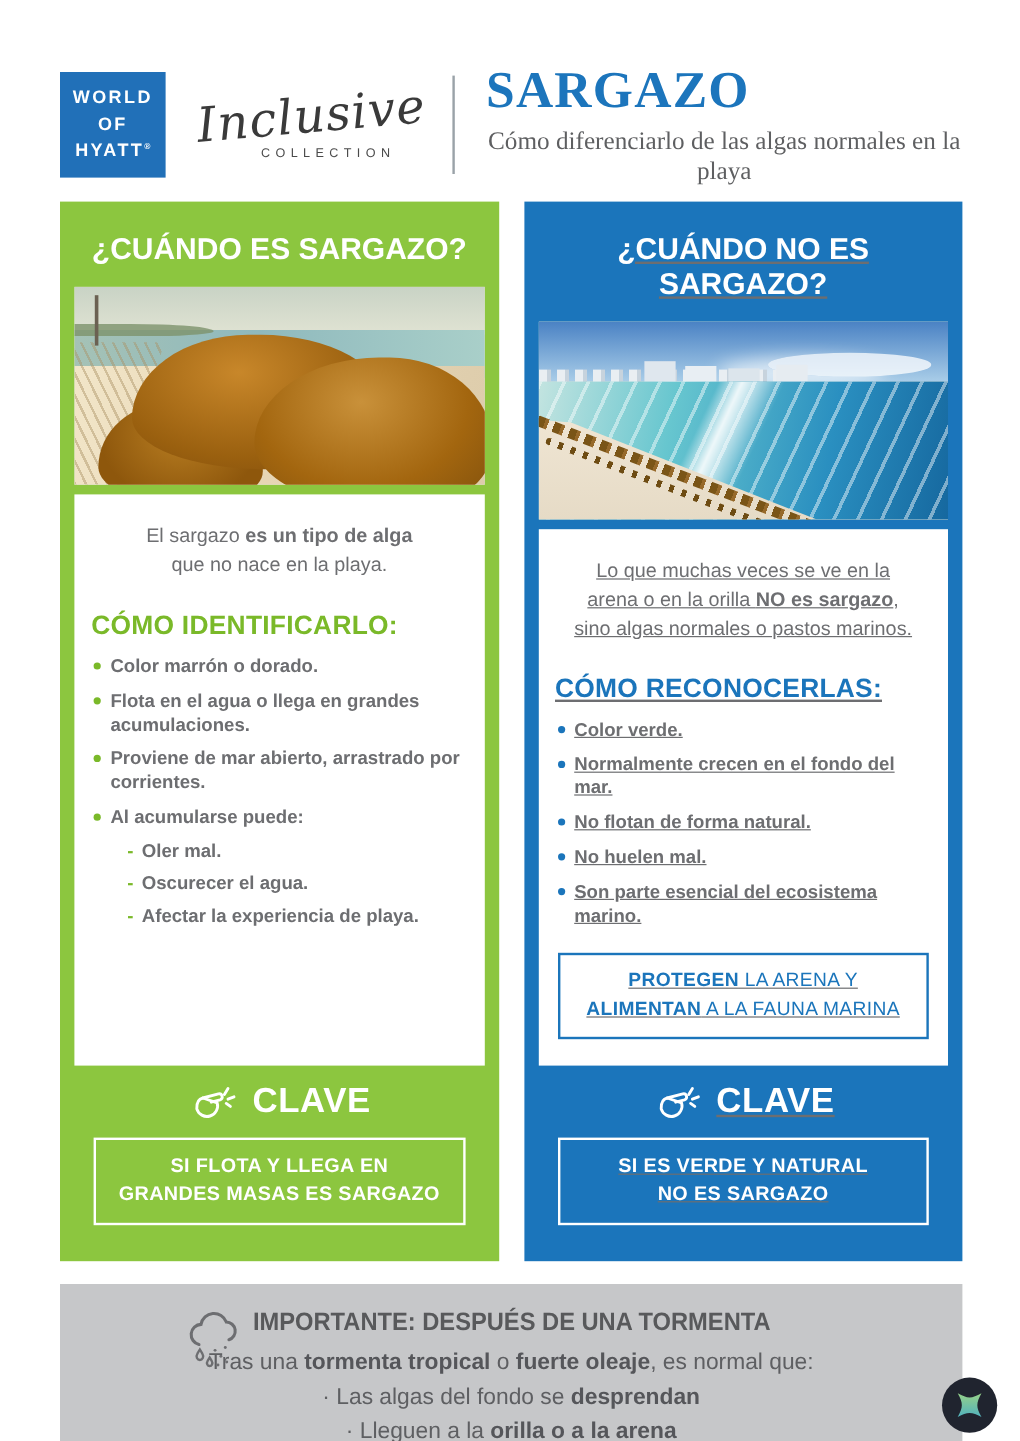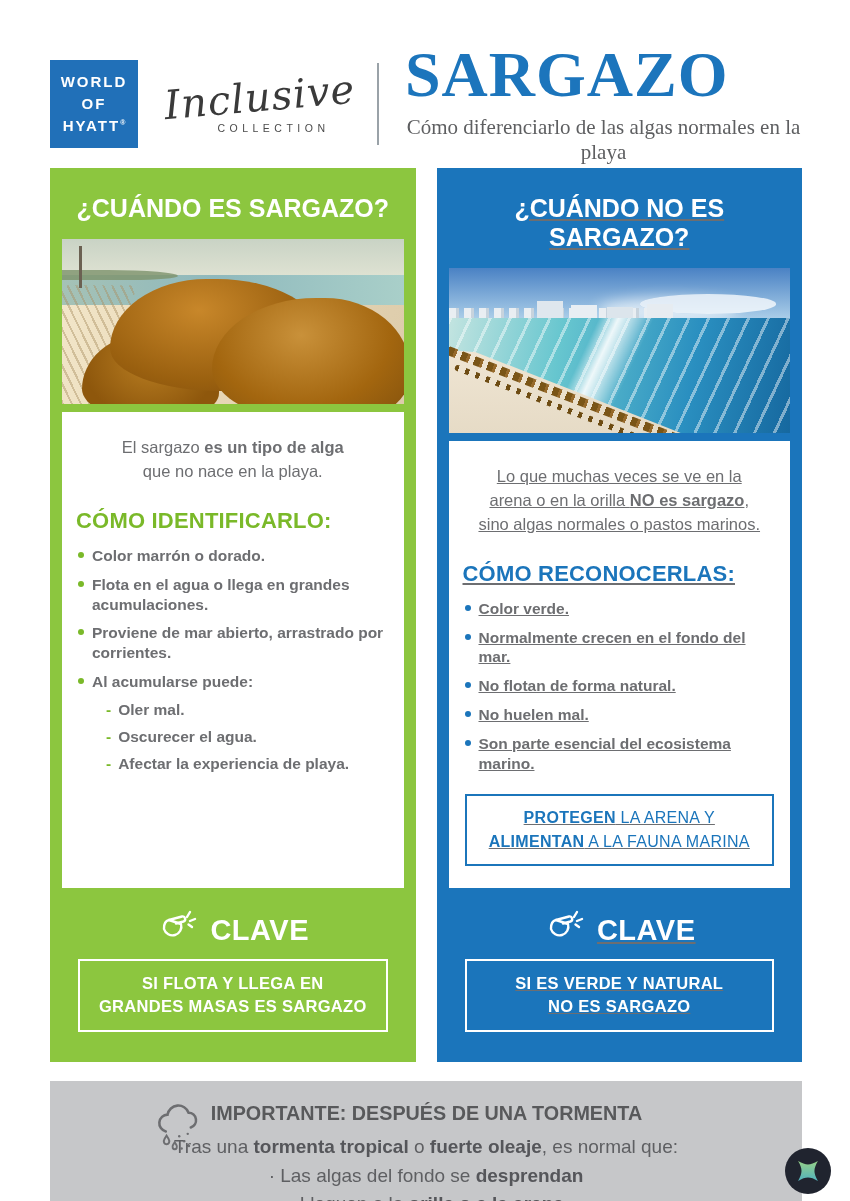--- a/index.html
+++ b/index.html
@@ -20,21 +20,21 @@
   .hyatt-box .reg { font-size:7px; vertical-align:super; letter-spacing:0; }
   .collection-block { margin-left:26px; width:185px; text-align:center; color:#3d3d3d; }
   .script {
     font-family:"DejaVu Serif", serif; font-style:italic; font-size:40px;
     color:#3a3a3a; transform:rotate(-5deg); display:inline-block; letter-spacing:1px;
   }
   .collection-label { font-size:10.5px; letter-spacing:4.5px; color:#4a4a4a; margin-top:2px; padding-left:34px; }
   .header-divider { width:2px; height:82px; background:#9aa2a8; margin:0 26px 0 28px; }
   .title-block { flex:1; }
   .main-title {
-    font-family:"Liberation Serif", serif; font-weight:bold; font-size:64px;
+    font-family:"Liberation Serif", serif; font-weight:bold; font-size:43px;
     color:#1C75BC; letter-spacing:1px; line-height:1;
   }
   .subtitle { font-family:"Liberation Serif", serif; font-size:21px; color:#5E5F61; margin-top:8px;text-align:center; }
 
   
   .panels { display:grid; grid-template-columns:1fr 1fr; gap:21px; margin:4px 38px 0 40px; }
   .panel { padding:12px; display:flex; flex-direction:column; }
   .panel.green { background:#8CC63F; }
   .panel.blue  { background:#1B75BB;text-decoration:underline; }
   .panel-title {
@@ -102,21 +102,21 @@
   ul.subs { list-style:none; margin:2px 0 0 30px; }
   ul.subs li { display:flex; font-weight:700; font-size:15.5px; margin:9px 0; color:#6D6E71; }
   .dash { color:#7AB929; margin-right:7px; font-weight:700; }
   .protect-box {
     border:2px solid #1B75BB; color:#1B75BB; text-align:center;
     font-size:16px; line-height:1.5; padding:10px 6px; margin:20px 2px 2px; letter-spacing:.3px;
   }
   .protect-box b { font-weight:800; }
   .clave-area { margin-top:auto; text-align:center; padding:14px 0 4px; }
   .clave-row { display:flex; align-items:center; justify-content:center; gap:10px; color:#fff; }
-  .clave-label { font-size:29px; font-weight:800; letter-spacing:.5px;margin-top:12px; }
+  .clave-label { font-size:29px; font-weight:800; letter-spacing:.5px; }
   .clave-icon { position:relative; width:44px; height:34px; }
   .key-box {
     border:2px solid #fff; color:#fff; font-weight:800; font-size:16.5px; line-height:1.45;
     text-align:center; margin:12px 16px 14px; padding:11px 6px; letter-spacing:.3px;
   }
 
   
   .storm-band {
     position:relative; background:#C6C7C9; margin:19px 38px 0 40px; padding:20px 24px 20px;
     text-align:center; color:#5E5F62;

